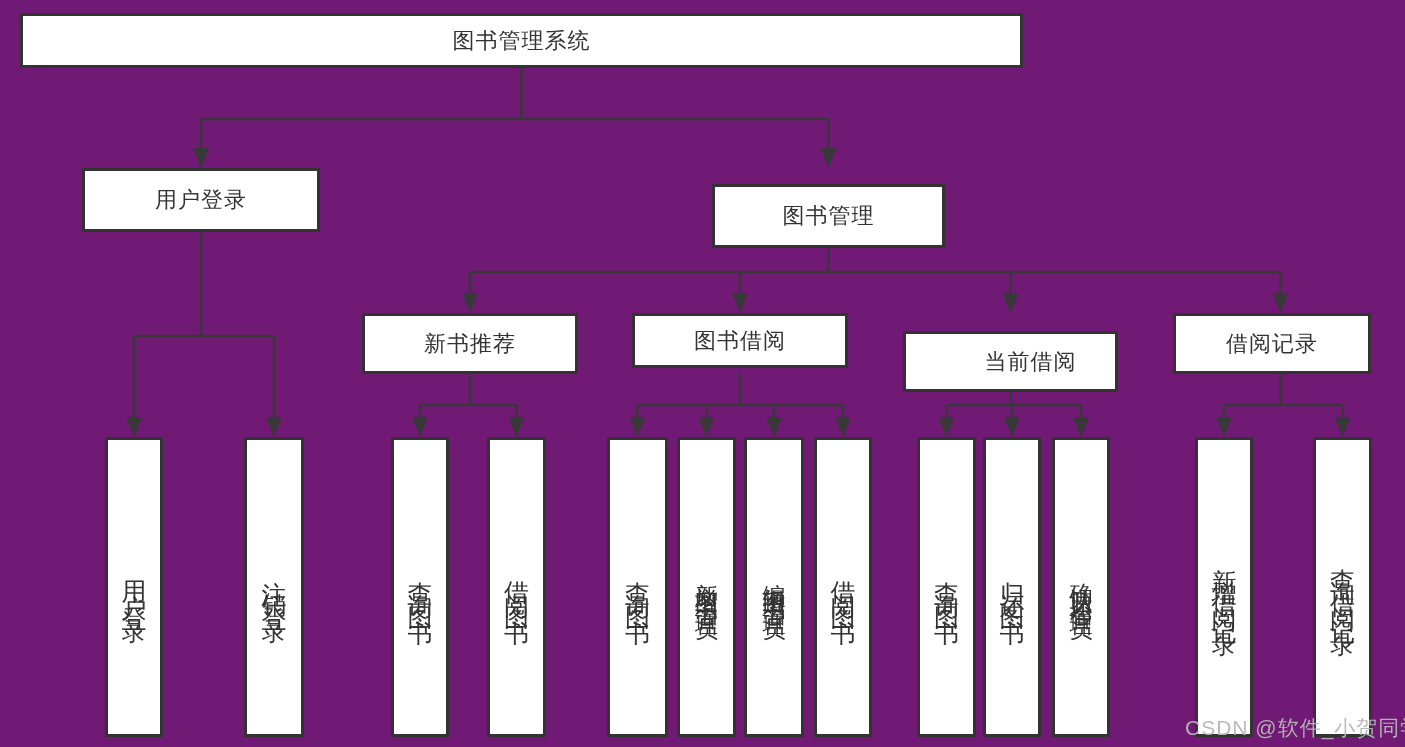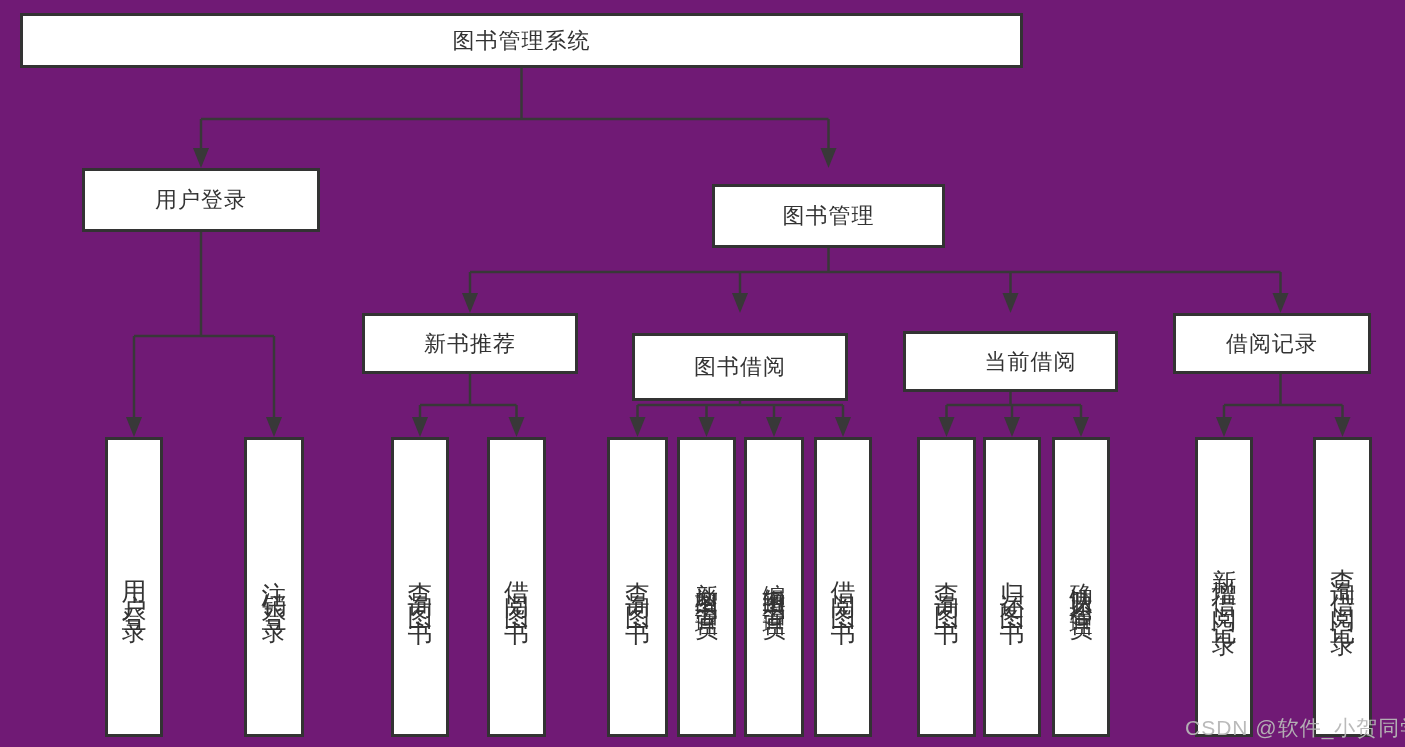--- a/index.html
+++ b/index.html
@@ -36,21 +36,21 @@
     letter-spacing: 13px;
     line-height: 1;
     color: #333333;
   }
   .vlabel.long { font-size: 23px; letter-spacing: 5px; }
   
   #b-root { left: 20px;  top: 13px;  width: 1003px; height: 55px; }
   #b-user { left: 82px;  top: 168px; width: 238px;  height: 64px; }
   #b-book { left: 712px; top: 184px; width: 233px;  height: 64px; }
   #b-s0 { left: 362px;  top: 313px; width: 216px; height: 61px; }
-  #b-s1 { left: 632px;  top: 313px; width: 216px; height: 68px; margin-top: 20px; }
+  #b-s1 { left: 632px;  top: 313px; width: 216px; height: 55px; }
   #b-s2 { left: 903px;  top: 331px; width: 215px; height: 61px; padding-left: 40px; }
   #b-s3 { left: 1173px; top: 313px; width: 198px; height: 61px; }
   .leaf { top: 437px; height: 300px; }
   #g1c0 { left: 105px;  width: 58px; }
   #g1c1 { left: 244px;  width: 60px; }
   #g2c0 { left: 391px;  width: 58px; }
   #g2c1 { left: 487px;  width: 59px; }
   #g3c0 { left: 607px;  width: 61px; }
   #g3c1 { left: 677px;  width: 59px; }
   #g3c2 { left: 744px;  width: 60px; }

